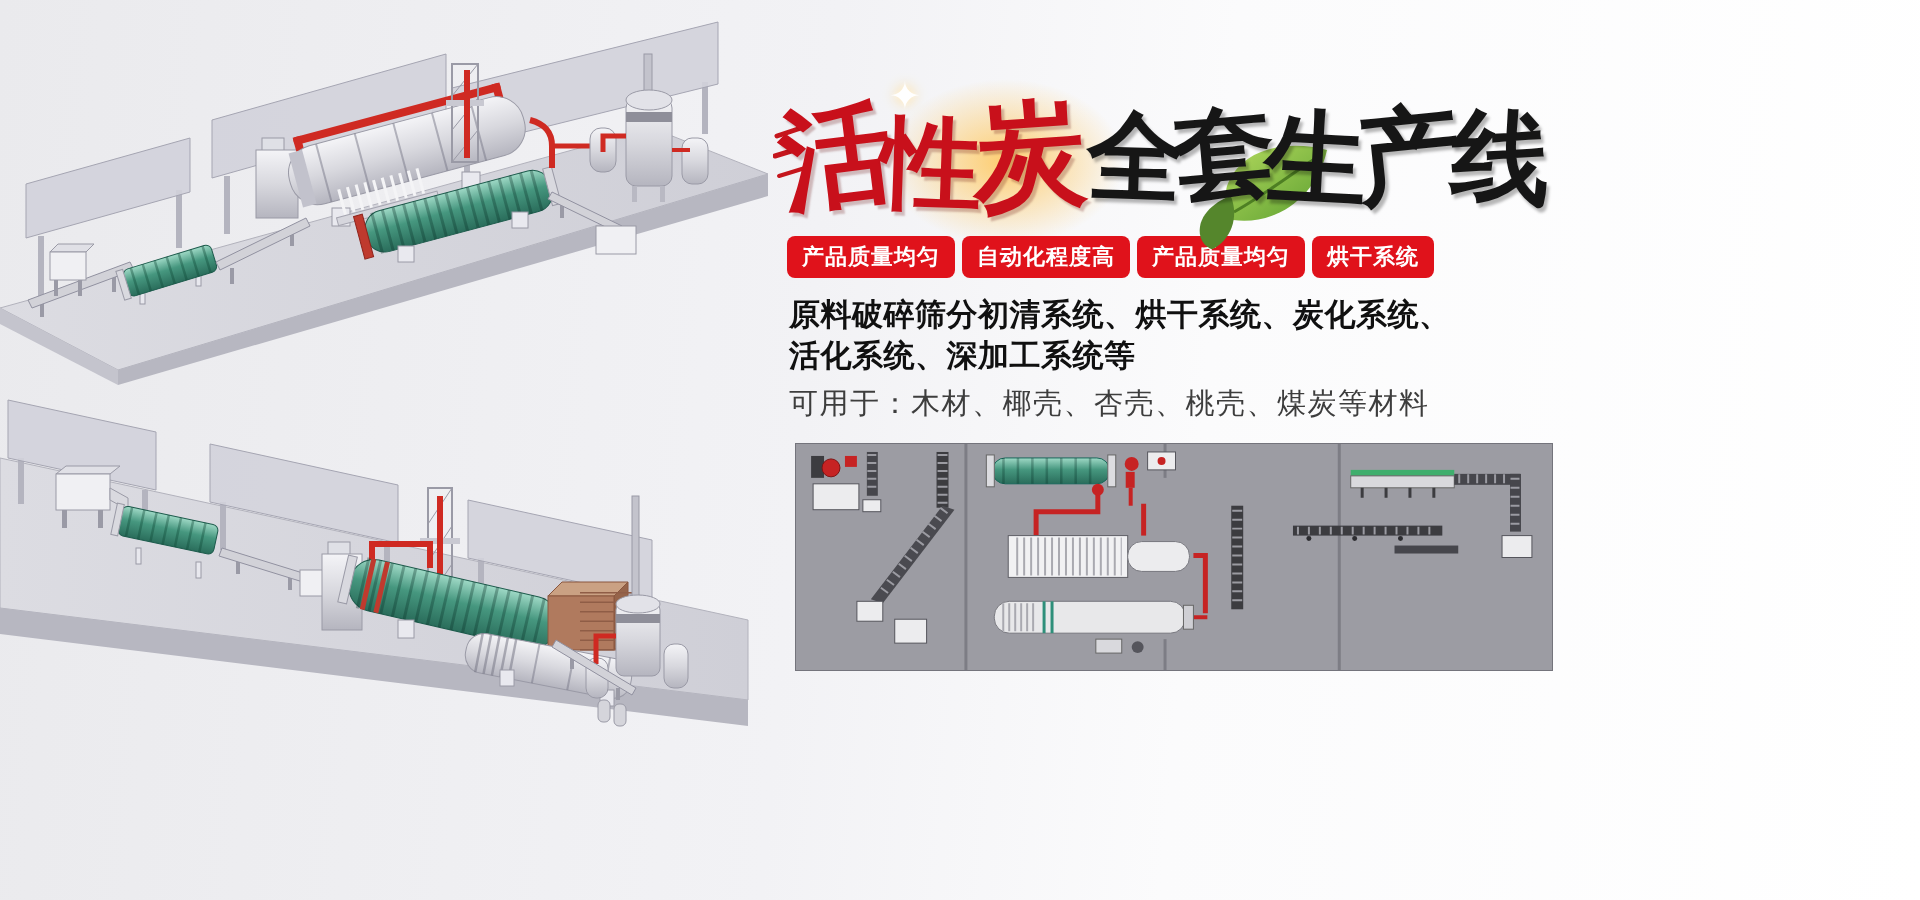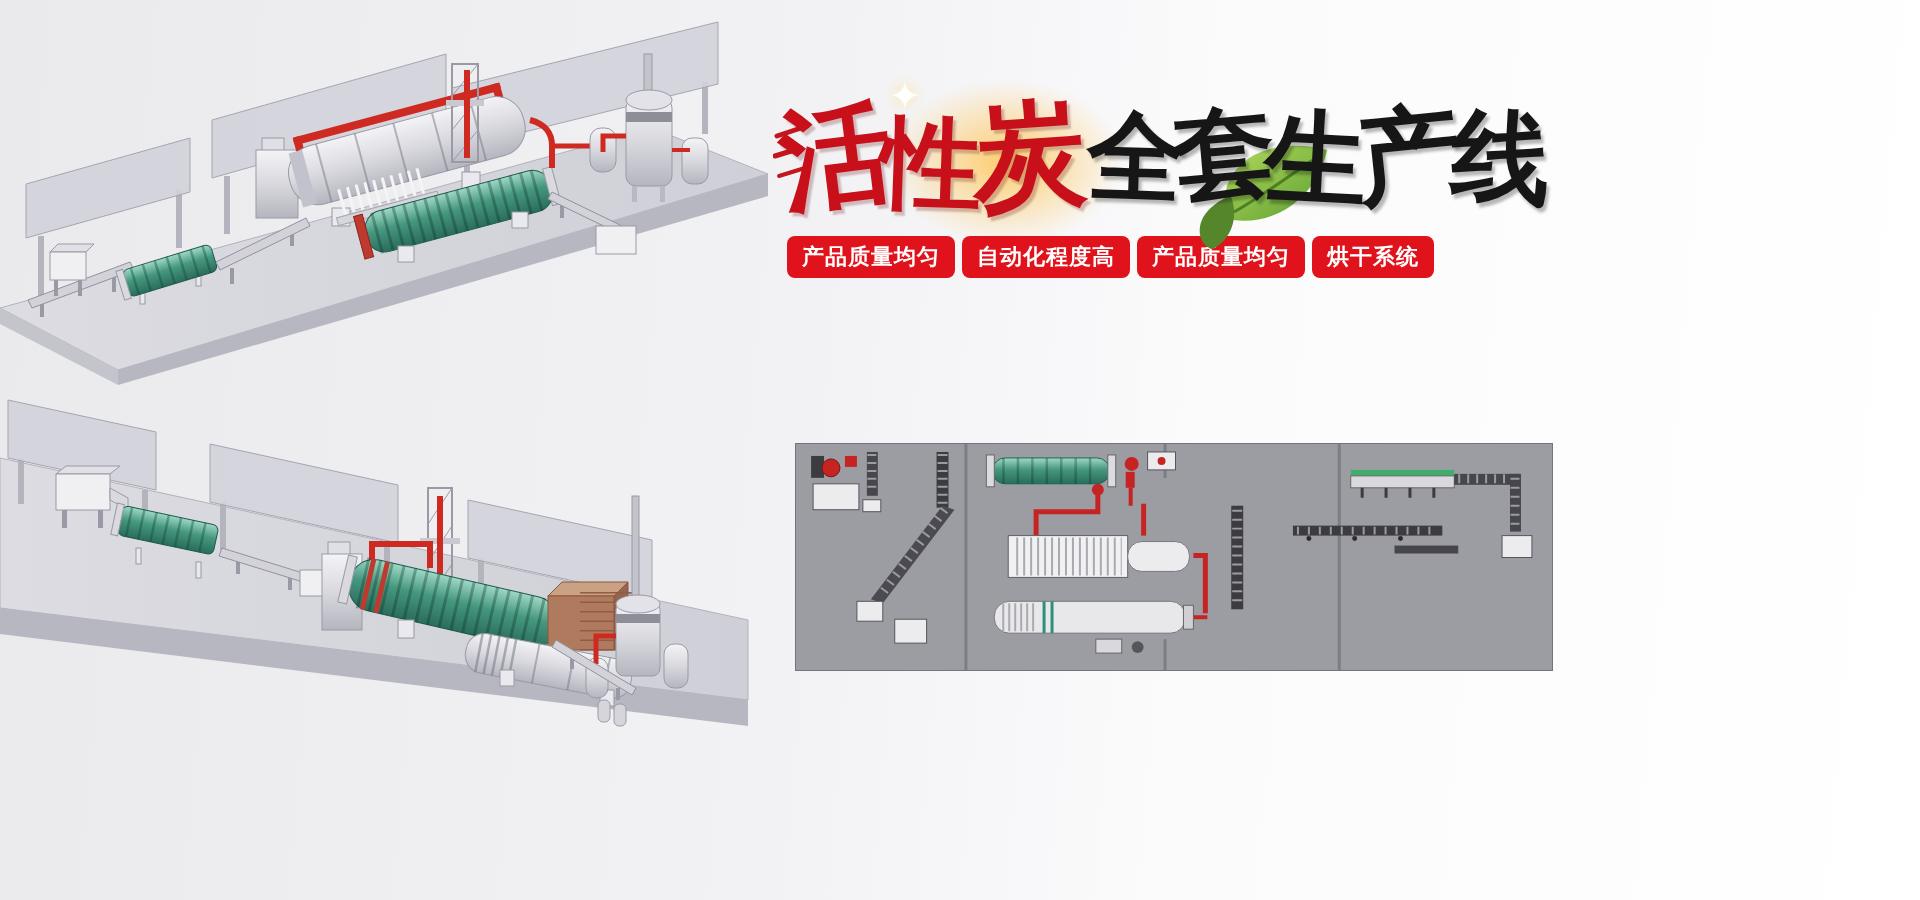--- a/index.html
+++ b/index.html
@@ -334,20 +334,25 @@
       <span class="t-char t-black b4">线</span>
     </div>
 
     <div class="badges">
       <div class="badge">产品质量均匀</div>
       <div class="badge">自动化程度高</div>
       <div class="badge">产品质量均匀</div>
       <div class="badge">烘干系统</div>
     </div>
 
+    <div class="desc">
+      <p class="bold">原料破碎筛分初清系统、烘干系统、炭化系统、</p>
+      <p class="bold">活化系统、深加工系统等</p>
+      <p class="light">可用于：木材、椰壳、杏壳、桃壳、煤炭等材料</p>
+    </div>
 
     <div class="diagram">
       <svg viewBox="0 0 757 227">
         <rect x="0" y="0" width="757" height="227" fill="#9c9ca3"></rect>
         <g>
           <rect x="168" y="0" width="3" height="227" fill="#7d7d85"></rect>
           <rect x="543" y="0" width="3" height="227" fill="#7d7d85"></rect>
           <rect x="368" y="0" width="3" height="34" fill="#7d7d85"></rect>
           <rect x="368" y="196" width="3" height="31" fill="#7d7d85"></rect>
         </g>

